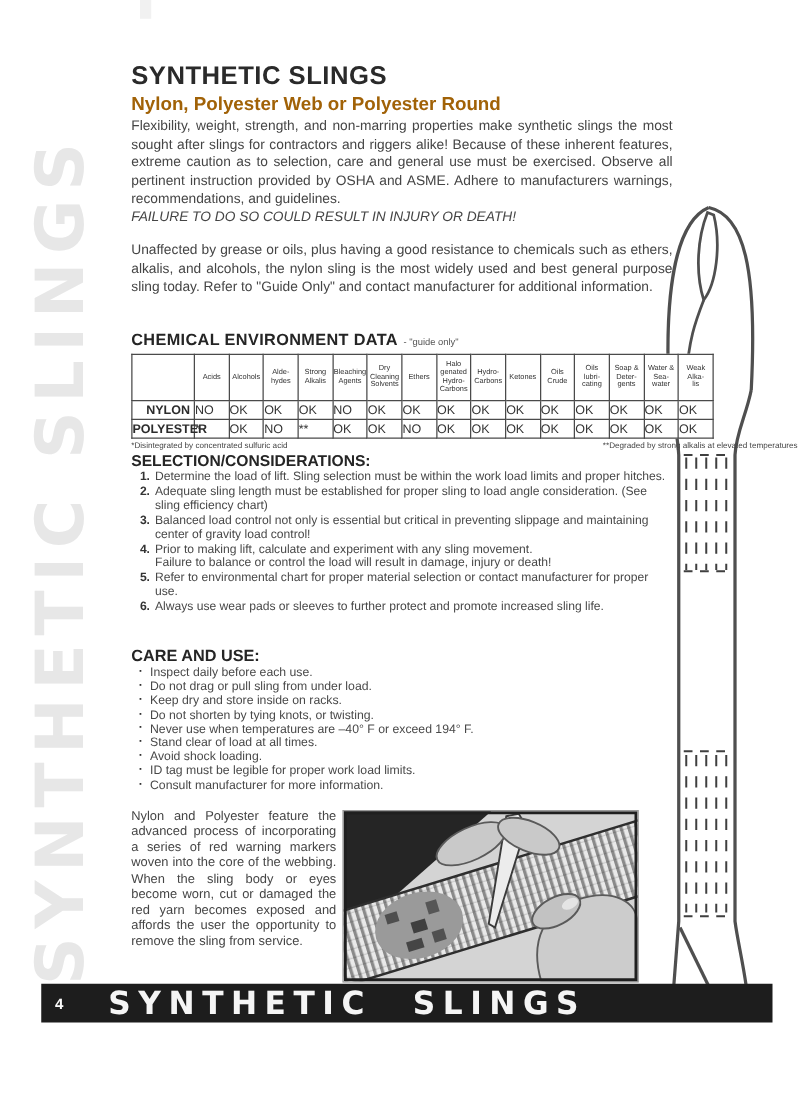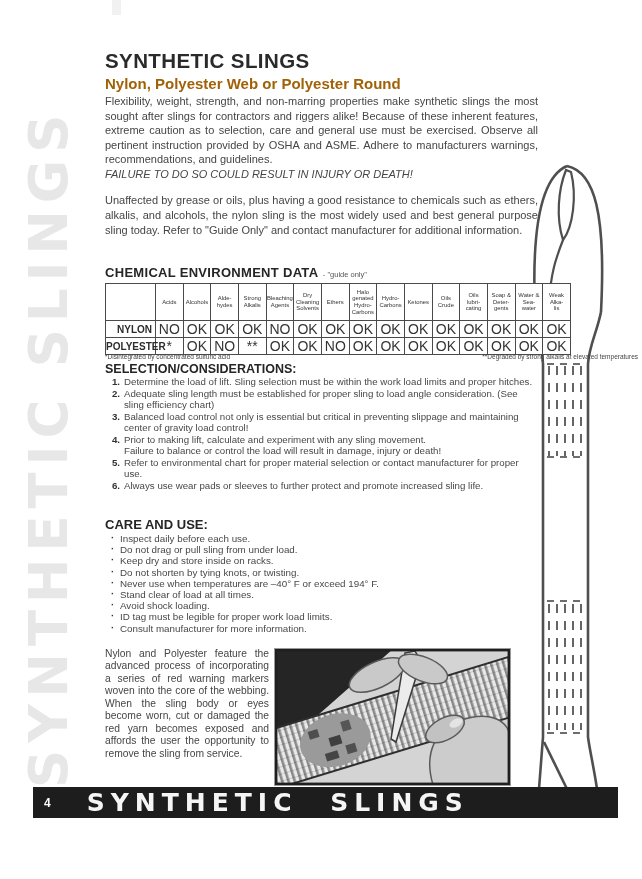--- a/index.html
+++ b/index.html
@@ -25,21 +25,21 @@
 
   .chemhead{position:absolute;left:105px;top:263px;}
   .chemhead .h{font-size:13px;font-weight:bold;color:#252525;letter-spacing:.3px;}
   .chemhead .n{font-size:7.5px;color:#555;}
 
   table.chem{position:absolute;left:105px;top:283px;width:466px;border-collapse:collapse;
              background:#fff;z-index:2;table-layout:fixed;}
   table.chem th,table.chem td{border:1px solid #4a4a4a;padding:0;}
   table.chem th{font-size:5.9px;line-height:6.6px;font-weight:normal;color:#333;
                 text-align:center;vertical-align:middle;white-space:pre-line;height:36px;}
-  table.chem td{font-size:14px;color:#333;text-align:center;height:14px;}
+  table.chem td{font-size:10px;color:#333;height:14px;}
   table.chem td.lbl{font-size:10px;font-weight:bold;text-align:right;padding-right:3px;color:#2c2c2c;}
 
   .footnotes{position:absolute;left:105px;top:353px;width:533px;display:flex;
              justify-content:space-between;font-size:6.5px;color:#444;z-index:2;}
 
   .selhead{position:absolute;left:105px;top:362px;font-size:12.5px;font-weight:bold;color:#252525;}
   ol.sel{position:absolute;left:105px;top:377px;width:432px;margin:0;padding:0;list-style:none;
          font-size:9.7px;line-height:10.7px;color:#484848;}
   ol.sel li{position:relative;padding-left:19px;margin-bottom:1.5px;}
   ol.sel .num{position:absolute;left:0;width:15px;text-align:right;font-weight:bold;color:#333;}

